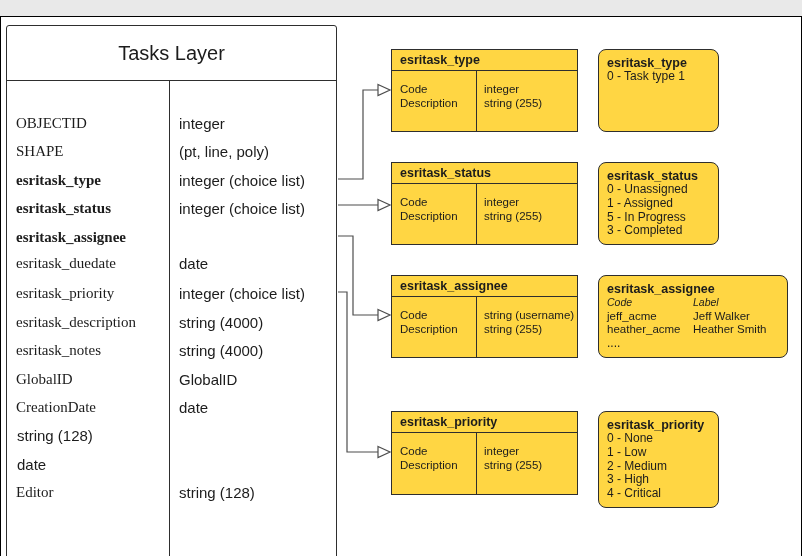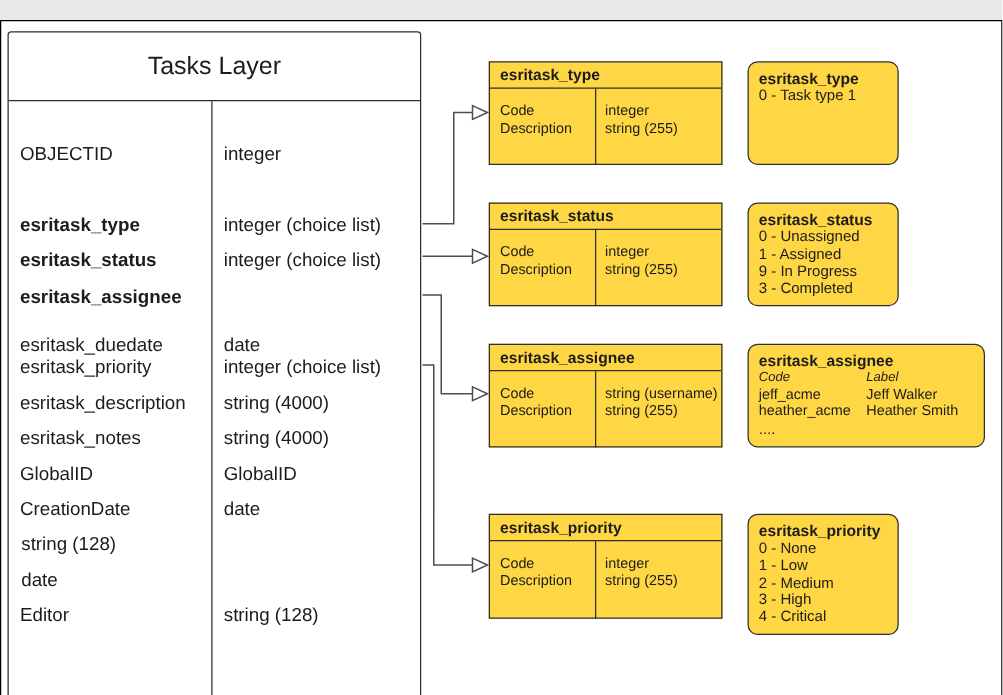--- a/index.html
+++ b/index.html
@@ -18,21 +18,21 @@
     display:flex; align-items:center; justify-content:center;
     font-size:20px; color:#1c1c1c; border-bottom:1px solid #2e2e2e;
   }
   .tasks-divider-v {
     position:absolute; left:162px; top:55px; bottom:0; width:1px; background:#2e2e2e;
   }
   .field-row {
     position:absolute; left:0; width:100%; height:28.4px;
     display:flex; align-items:center; font-size:15px; color:#1c1c1c;
   }
-  .field-name { width:162px; padding-left:9px; white-space:nowrap; overflow:hidden; }
+  .field-name { width:162px; padding-left:9px; white-space:nowrap; overflow:hidden;font-family:Liberation Serif, serif; }
   .field-type { padding-left:10px; white-space:nowrap; }
   .field-row.bold .field-name { font-weight:bold; }
   
   .dtable {
     position:absolute; width:187px; background:#ffd643; border:1px solid #2e2e2e;
     color:#1c1c1c;
   }
   .dtable-header {
     height:21px; line-height:20px; padding-left:8px;
     font-weight:bold; font-size:12.5px; border-bottom:1px solid #2e2e2e;
@@ -77,32 +77,36 @@
   </svg>
 
   <div class="tasks-box">
     <div class="tasks-title">Tasks Layer</div>
     <div class="tasks-divider-v"></div>
 
     <div class="field-row" style="top:83px">
       <span class="field-name">OBJECTID</span>
       <span class="field-type">integer</span>
     </div>
+    <div class="field-row" style="top:111px">
+      <span class="field-name">SHAPE</span>
+      <span class="field-type">(pt, line, poly)</span>
+    </div>
     <div class="field-row bold" style="top:140px">
       <span class="field-name">esritask_type</span>
       <span class="field-type">integer (choice list)</span>
     </div>
     <div class="field-row bold" style="top:168px">
       <span class="field-name">esritask_status</span>
       <span class="field-type">integer (choice list)</span>
     </div>
     <div class="field-row bold" style="top:197px">
       <span class="field-name">esritask_assignee</span>
     </div>
-    <div class="field-row" style="top:236px">
+    <div class="field-row" style="top:223px">
       <span class="field-name">esritask_duedate</span>
       <span class="field-type">date</span>
     </div>
     <div class="field-row" style="top:253px">
       <span class="field-name">esritask_priority</span>
       <span class="field-type">integer (choice list)</span>
     </div>
     <div class="field-row" style="top:282px">
       <span class="field-name">esritask_description</span>
       <span class="field-type">string (4000)</span>
@@ -193,21 +197,21 @@
 
   <div class="dbox" style="left:597px; top:32px; width:121px; height:83px">
     <div class="dbox-title">esritask_type</div>
     <div class="dbox-line">0 - Task type 1</div>
   </div>
 
   <div class="dbox" style="left:597px; top:145px; width:121px; height:83px">
       <div class="dbox-title">esritask_status</div>
       <div class="dbox-line">0 - Unassigned</div>
       <div class="dbox-line">1 - Assigned</div>
-      <div class="dbox-line">9 - In Progress</div>
+      <div class="dbox-line">5 - In Progress</div>
       <div class="dbox-line">3 - Completed</div>
     </div>
 
   <div class="dbox" style="left:597px; top:258px; width:190px; height:83px">
     <div class="dbox-title">esritask_assignee</div>
     <div class="assignee-row assignee-header">
       <span class="assignee-code">Code</span>
       <span>Label</span>
     </div>
     <div class="assignee-row">

